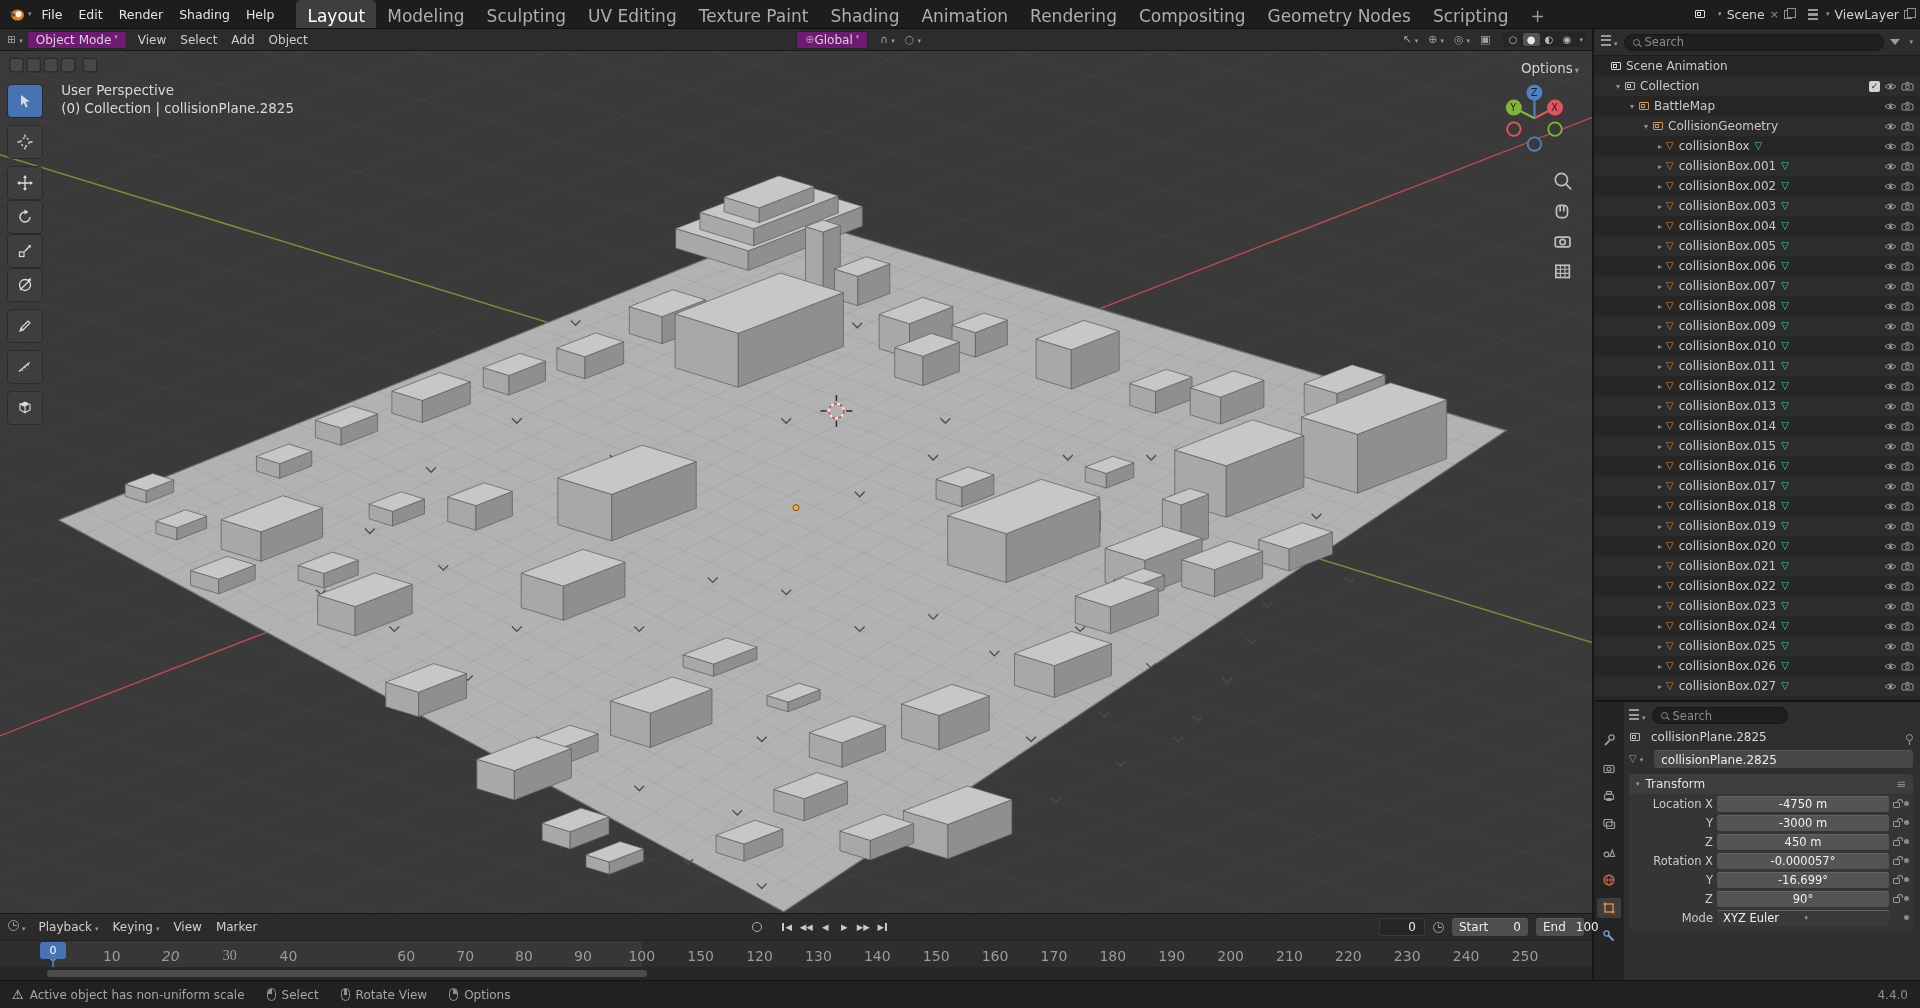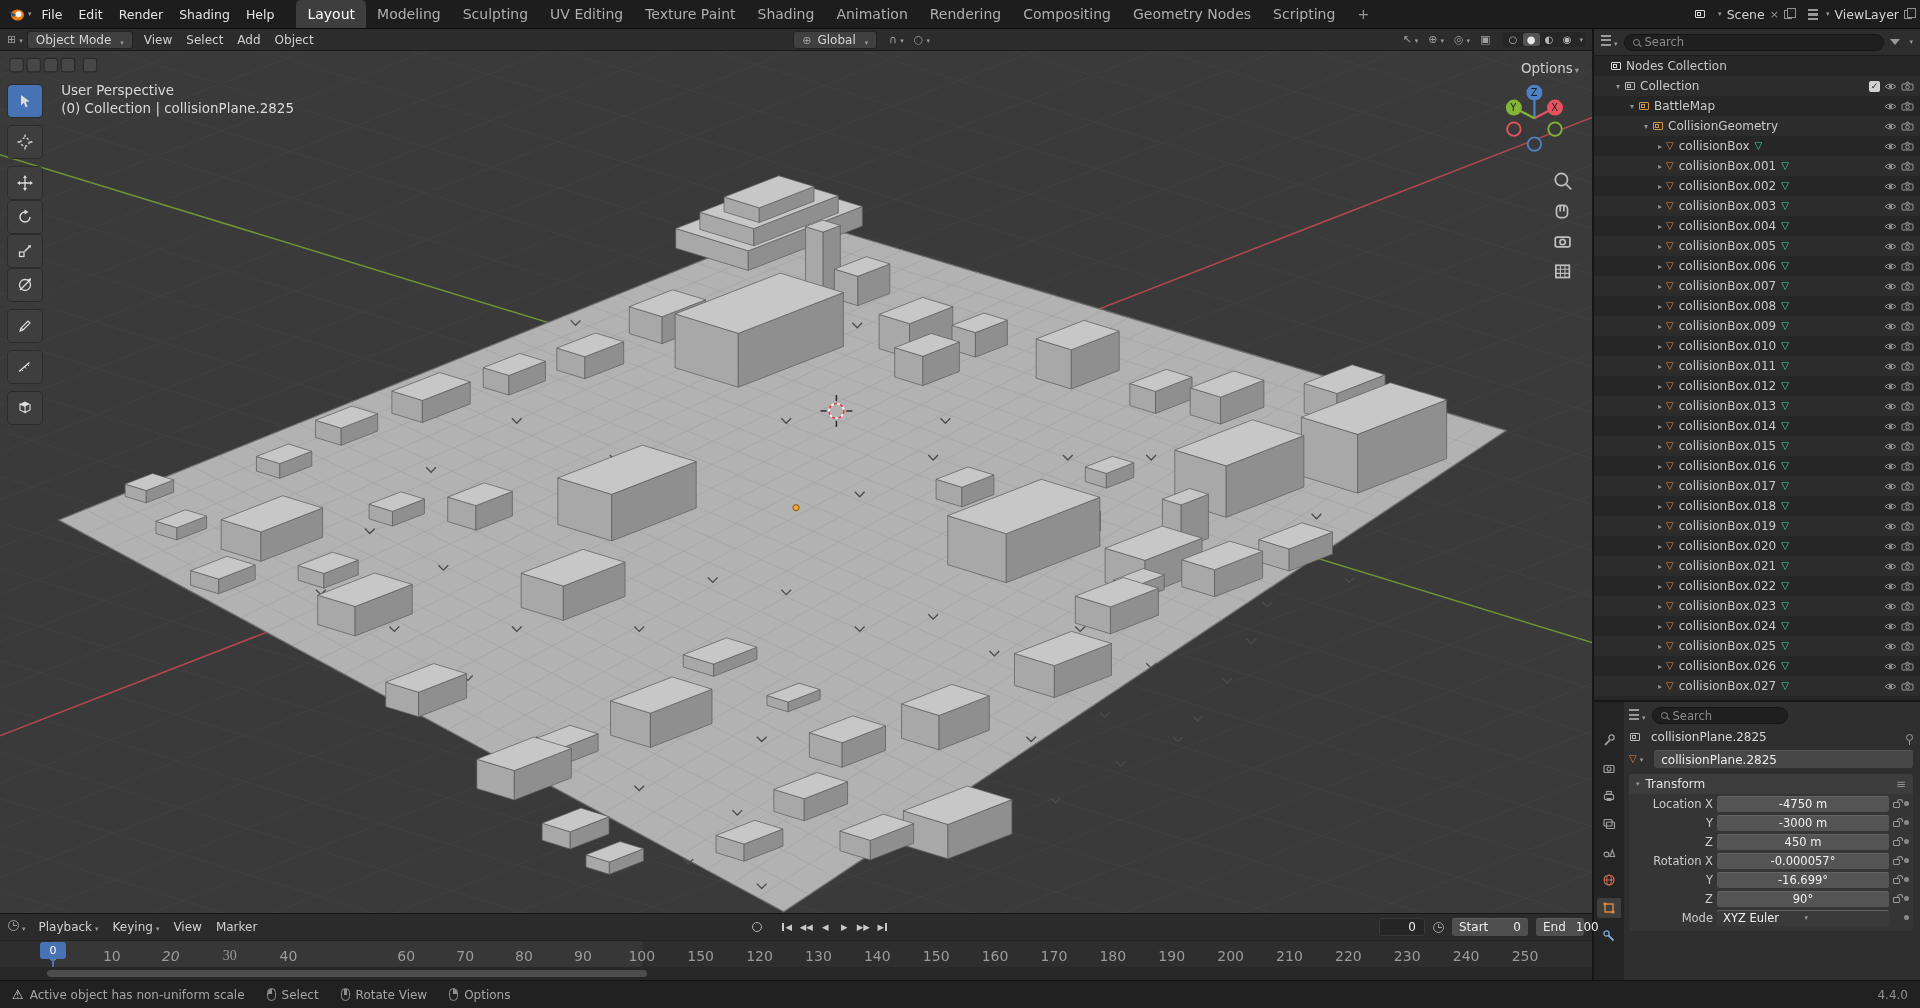--- a/index.html
+++ b/index.html
@@ -5,32 +5,32 @@
   *{margin:0;padding:0;box-sizing:border-box}
   html,body{width:1920px;height:1008px;overflow:hidden;background:#111;
     font-family:"DejaVu Sans",sans-serif;font-size:12px;color:#d5d5d5;-webkit-font-smoothing:antialiased}
   .cr{font-size:7px;color:#9a9a9a;margin-left:3px}
   .spacer{flex:1}
   
   #topbar{position:absolute;left:0;top:0;width:1920px;height:29px;background:#1d1d1d;
     display:flex;align-items:center;padding:0 8px;gap:2px;font-size:12.5px;border-bottom:1px solid #0e0e0e}
   .tb-menu{padding:3px 8px;border-radius:3px;color:#e5e5e5}
   #tb-tabs{display:flex;align-items:stretch;height:100%;margin-left:12px}
-  .tab{padding:6px 11px 0;color:#aeaeae;font-size:14px}
+  .tab{padding:6px 11px 0;color:#aeaeae;font-size:17px}
   .tab.active{background:#3e3e3e;color:#fff;border-radius:5px 5px 0 0}
   .tab.add{color:#9a9a9a}
   .scene-widget{display:flex;align-items:center;gap:5px;margin-left:14px;color:#d2d2d2}
   .copy-ic{width:8px;height:9px;border:1px solid #8f8f8f;position:relative;display:inline-block}
   .copy-ic::before{content:'';position:absolute;left:2px;top:-3px;width:7px;height:8px;border:1px solid #8f8f8f;background:#1d1d1d}
   .x-dim{color:#8f8f8f;font-size:11px}
   
   #vh{position:absolute;left:0;top:29px;width:1592px;height:22px;background:#2c2c2c;
     display:flex;align-items:center;padding:0 7px;gap:4px;border-bottom:1px solid #191919}
   .vh-ic{color:#9f9f9f;font-size:11px}
-  .dd{display:flex;align-items:flex-end;gap:6px;background:#404040;border:1px solid #232323;
+  .dd{display:flex;align-items:flex-start;background:#701a75;border:1px solid #232323;
     border-radius:3px;padding:1px 8px;height:18px}
   .hdr-menu{padding:2px 7px;color:#d0d0d0}
   .seg{display:flex;align-items:center;background:#262626;border-radius:4px;padding:1px 2px;gap:1px}
   .seg .sph{width:17px;text-align:center;color:#b9b9b9;font-size:10px;padding:1px 0}
   .seg .sph.active{background:#545454;border-radius:3px;color:#e8e8e8}
   .lines-icon{width:10px;height:11px;background:repeating-linear-gradient(#9a9a9a 0 2px,transparent 2px 4.5px);display:inline-block}
   .clock{width:11px;height:11px;border:1.3px solid #9a9a9a;border-radius:50%;position:relative;display:inline-block}
   .clock::after{content:'';position:absolute;left:3.6px;top:1.2px;width:1.3px;height:4px;background:#9a9a9a}
   .clock::before{content:'';position:absolute;left:4.2px;top:4.2px;width:3.4px;height:1.3px;background:#9a9a9a}
   
@@ -685,21 +685,21 @@
         <span class="mag"></span>
         <span>Search</span>
       </div>
       <span class="funnel"></span>
       <span class="cr">▾</span>
     </div>
     <div id="outliner-rows">
         <div class="orow" style="padding-left: 4px;">
           <span class="oarrow"></span>
           <span class="cicon scene"></span>
-          <span>Nodes Collection</span>
+          <span>Scene Animation</span>
           <span class="oright"></span>
         </div>
         <div class="orow" style="padding-left: 18px;">
           <span class="oarrow">▾</span>
           <span class="cicon"></span>
           <span>Collection</span>
           <span class="oright">
             <span class="chk">✓</span>
             <svg width="13" height="9" viewBox="0 0 13 9">
               <path d="M1 4.5 Q6.5 -0.5 12 4.5 Q6.5 9.5 1 4.5 Z" fill="none" stroke="#9a9a9a"></path>

